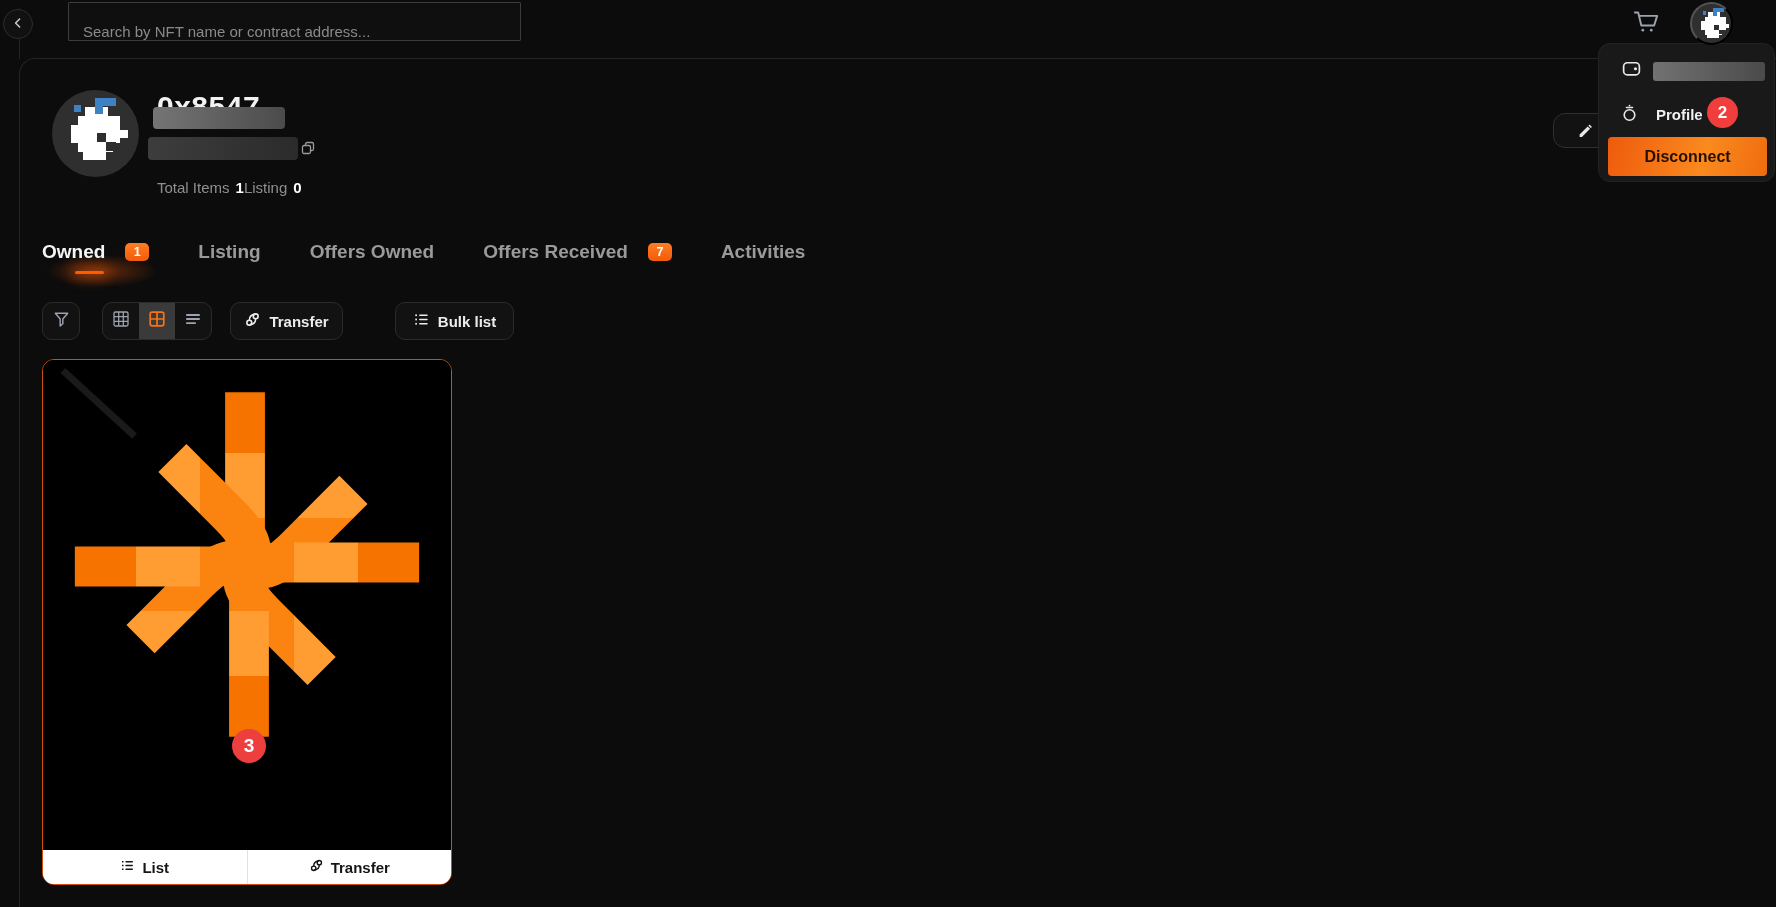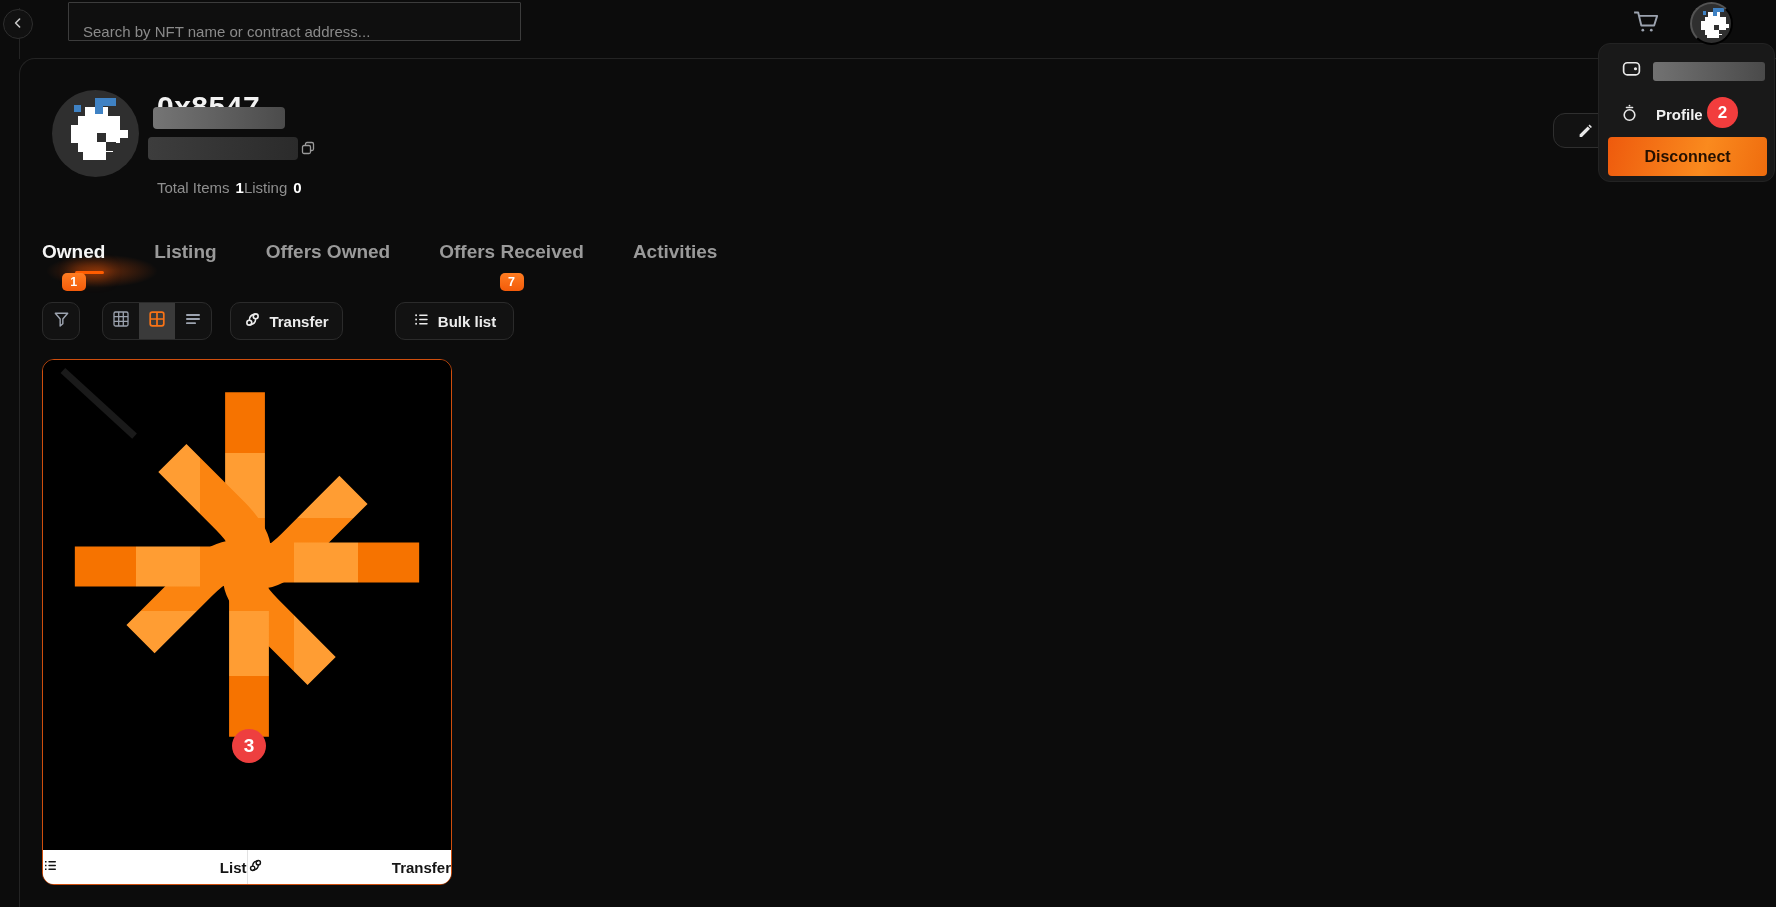--- a/index.html
+++ b/index.html
@@ -40,23 +40,23 @@
   .stats { left:157px; top:179px; display:flex; font-size:15px; }
   .stat-label { color:#8f8f8f; }
   .stat-value { color:#ffffff; font-weight:700; margin-left:6px; }
 
   .edit-btn { left:1553px; top:113px; width:64px; height:35px; border-radius:12px;
               border:1px solid #2f2f2f; background:#121212; display:flex; align-items:center;
               justify-content:center; cursor:pointer; z-index:2; }
 
   
   .tabs { left:42px; top:241px; display:flex; gap:49px; align-items:flex-start; z-index:1; }
-  .tab { display:flex; align-items:center; gap:10px; font-size:19px; font-weight:600;
+  .tab { display:flex; align-items:center; gap:20px; font-size:19px; font-weight:600;
          color:#9a9a9a; cursor:pointer; background:none; border:none;
-         font-family:"Liberation Sans",sans-serif;flex-direction:column; }
+         font-family:"Liberation Sans",sans-serif; }
   .tab.active { color:#f5f5f5; font-weight:700; }
   .tab-badge { min-width:24px; height:18px; padding:0 6px; border-radius:5px;
                background:linear-gradient(180deg,#ff7d22,#f35b0a); color:#fff;
                font-size:12.5px; font-weight:700; display:flex; align-items:center;
                justify-content:center; }
   .tab-glow { left:44px; top:254px; width:116px; height:34px;
               background:radial-gradient(ellipse at center, rgba(249,90,10,.38), transparent 68%); }
   .tab-underline { left:75px; top:271px; width:29px; height:3px; background:#ff5c00;
                    border-radius:2px; box-shadow:0 0 14px 4px rgba(255,92,0,.45); }
 
@@ -79,21 +79,21 @@
   .card-img { position:absolute; left:0; top:0; width:100%; height:411px; background:#000; }
   .card-badge { position:absolute; left:189px; top:369px; width:34px; height:34px;
                 border-radius:50%; background:#ee3f3f; color:#fff; font-size:19px;
                 font-weight:700; display:flex; align-items:center; justify-content:center; z-index:2; }
   .card-info { position:absolute; left:0; top:411px; width:100%; height:79px; background:#141414;
                padding:14px 16px 0 16px; }
   .card-title { color:#f5f5f5; font-size:17px; font-weight:700; }
   .card-price { color:#e8e8e8; font-size:16px; font-weight:700; margin-top:18px; }
   .card-footer { position:absolute; left:0; top:490px; width:100%; height:34px; background:#fff;
                  display:flex; }
-  .cf-btn { flex:1; display:flex; align-items:center; justify-content:space-between; gap:7px;
+  .cf-btn { flex:1; display:flex; align-items:center; justify-content:center; gap:7px;
             background:#fff; border:none; color:#151515; font-size:15px; font-weight:600;
             cursor:pointer; font-family:"Liberation Sans",sans-serif; }
   .cf-div { width:1px; background:#e2e2e2; }
 
   
   .dropdown { left:1598px; top:43px; width:177px; height:139px; background:#191919;
               border:1px solid #232323; border-radius:12px; z-index:10; }
   .dd-wallet-row { position:absolute; left:22px; top:14px; display:flex; align-items:center; }
   .dd-wallet-blur { position:absolute; left:54px; top:18px; width:112px; height:19px;
                     border-radius:3px; background:linear-gradient(90deg,#727272,#4a4a4a); }

